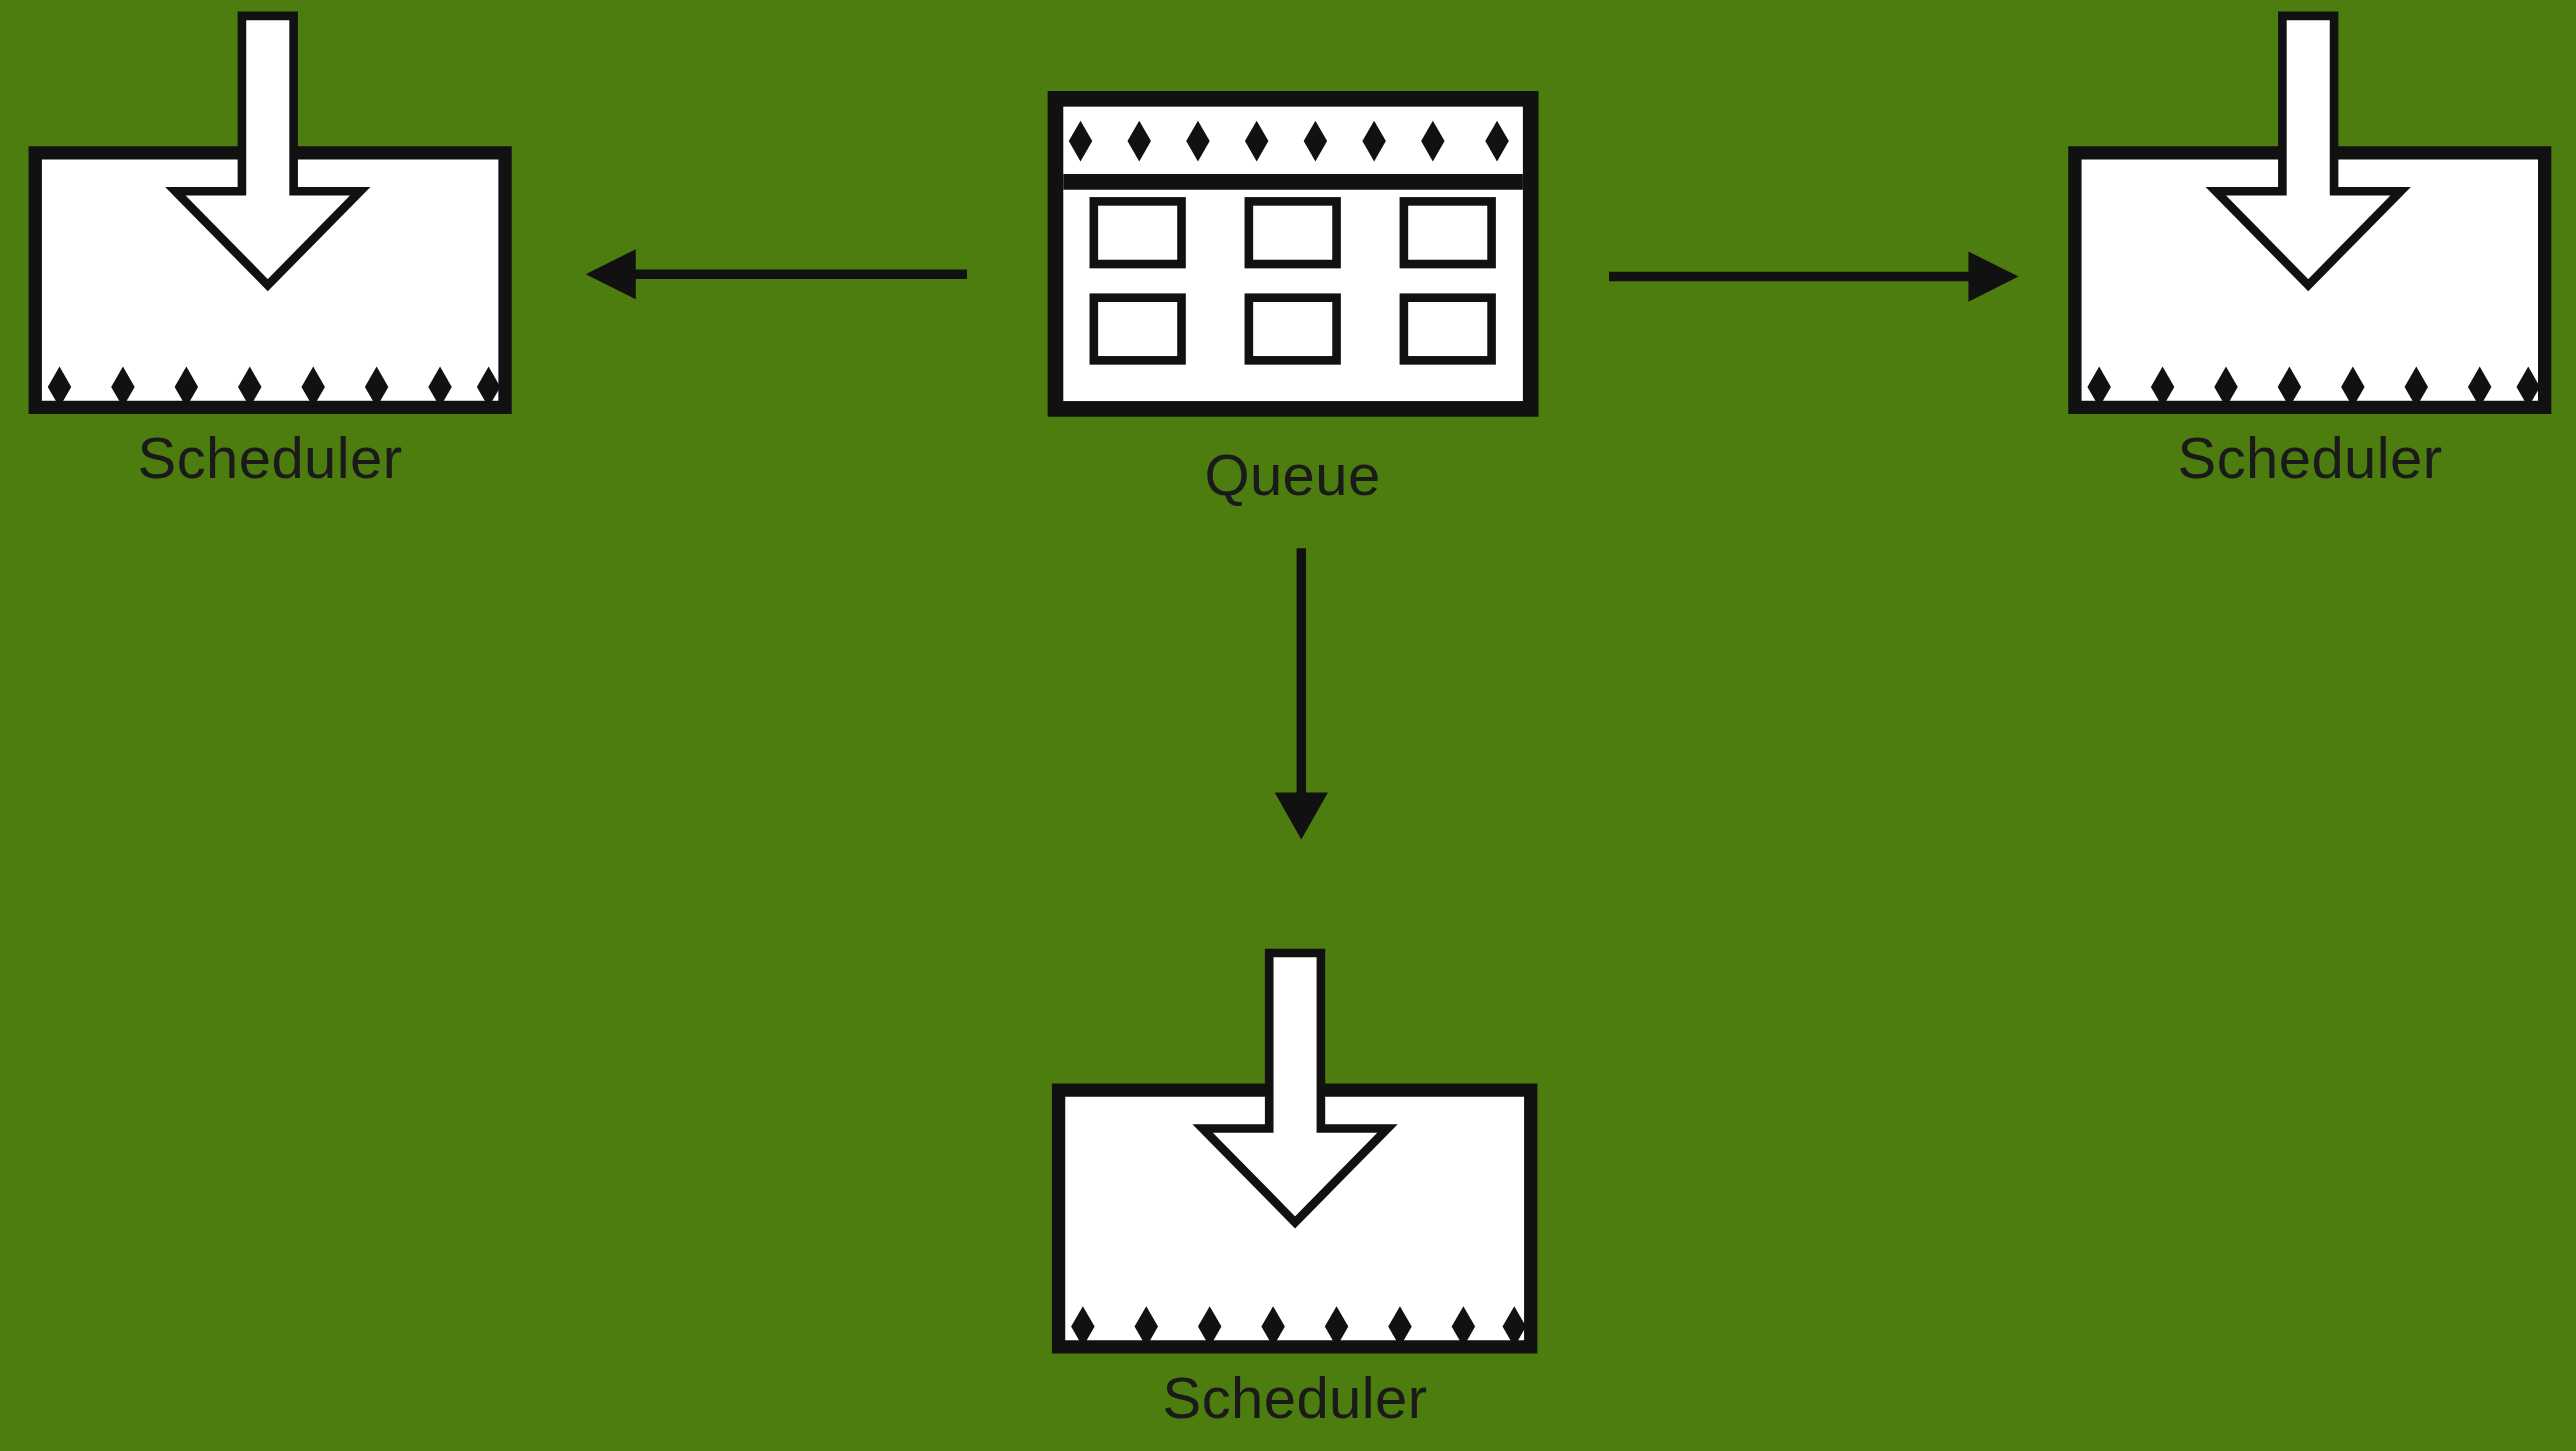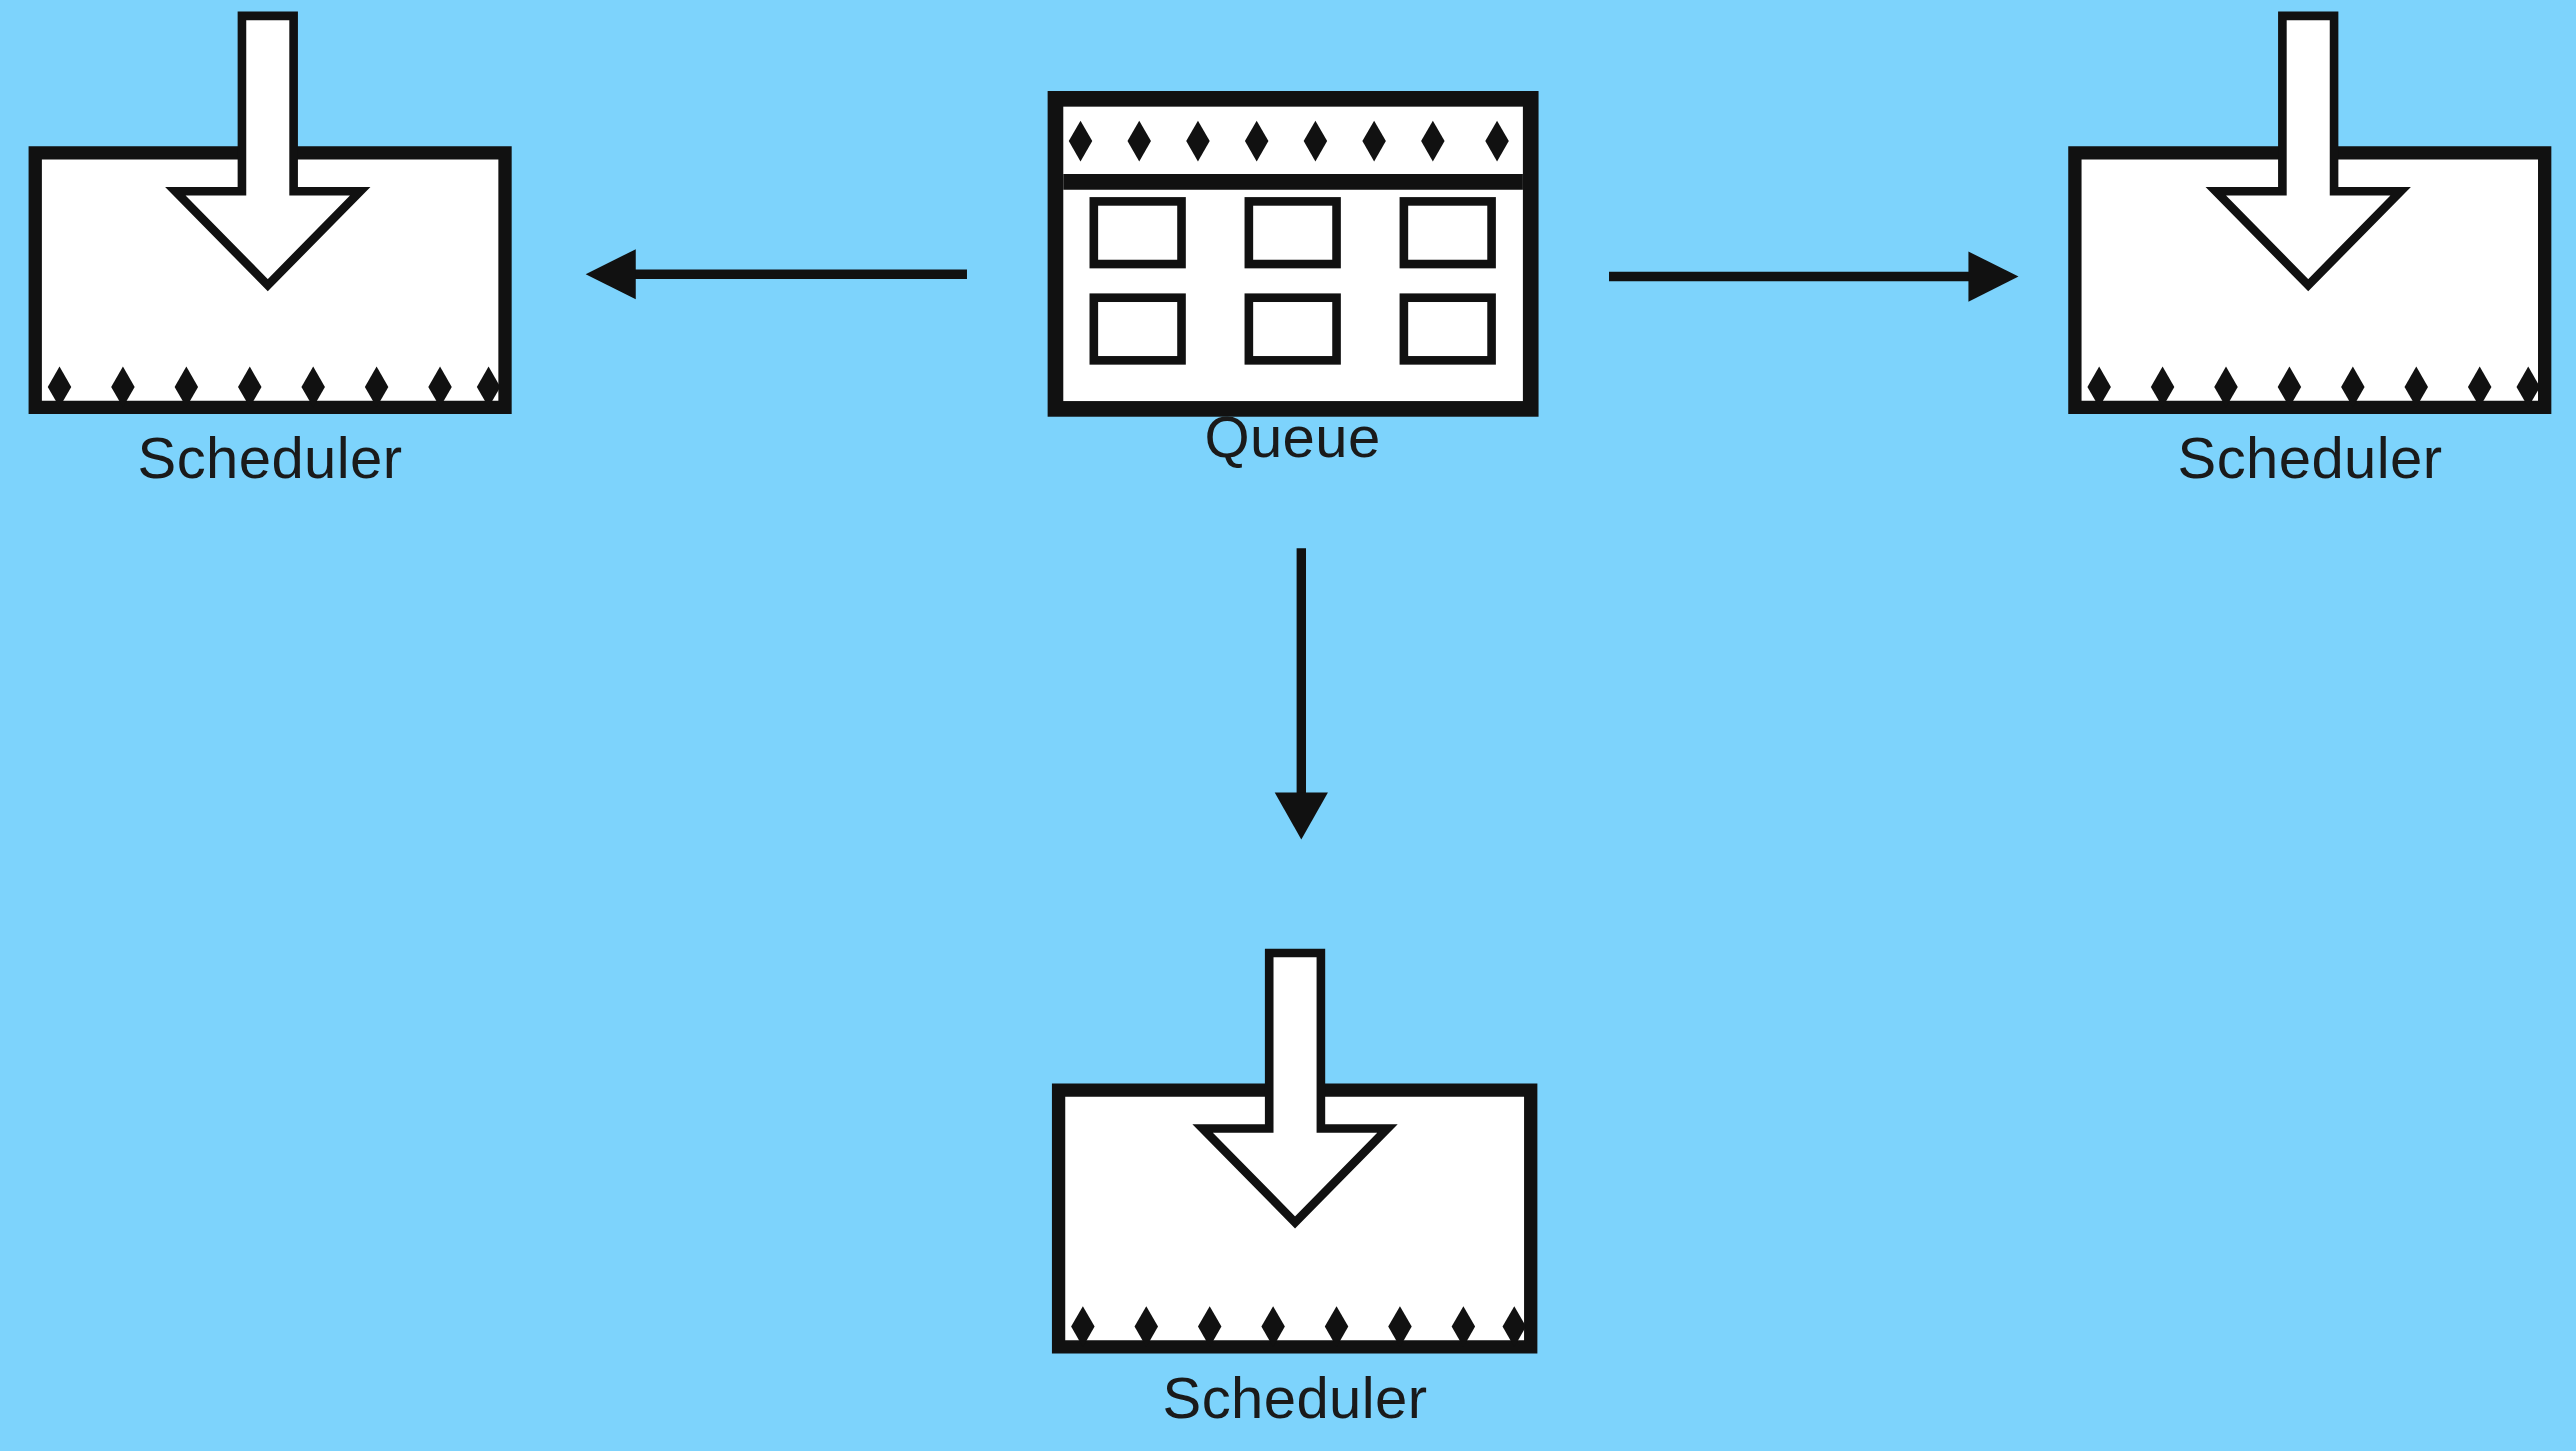--- a/index.html
+++ b/index.html
@@ -7,21 +7,21 @@
     padding: 0;
     background: #ffffff;
   }
   body {
     font-family: "Liberation Sans", "DejaVu Sans", sans-serif;
   }
   #stage {
     position: relative;
     width: 2576px;
     height: 1452px;
-    background: #7dd3fc;
+    background: #4d7c0f;
     overflow: hidden;
   }
   #diagram-svg {
     position: absolute;
     left: 0;
     top: 0;
     width: 2576px;
     height: 1452px;
     display: block;
   }
@@ -31,21 +31,21 @@
     color: #1a1a1a;
     font-family: "Liberation Sans", "DejaVu Sans", sans-serif;
     font-size: 58px;
     font-weight: 400;
     letter-spacing: 0.4px;
     line-height: 1;
     white-space: nowrap;
     user-select: none;
   }
   .lbl-sched-left  { left: 35px;   top: 429px;  width: 470px; }
-  .lbl-queue       { left: 1055px; top: 408px;  width: 475px; }
+  .lbl-queue       { left: 1055px; top: 446px;  width: 475px; }
   .lbl-sched-right { left: 2075px; top: 429px;  width: 470px; }
   .lbl-sched-bottom{ left: 1059px; top: 1369px; width: 472px; }
 </style>
 </head>
 <body>
 
 <div id="stage">
 
   <svg id="diagram-svg" viewBox="0 0 3290 1854" xmlns="http://www.w3.org/2000/svg">
 

